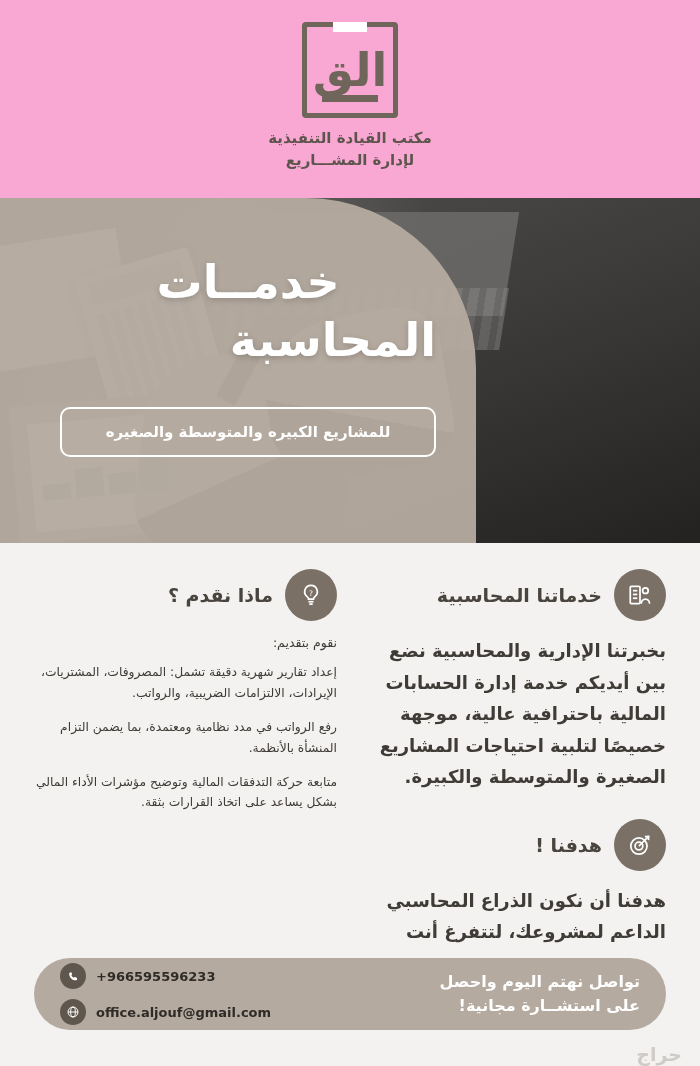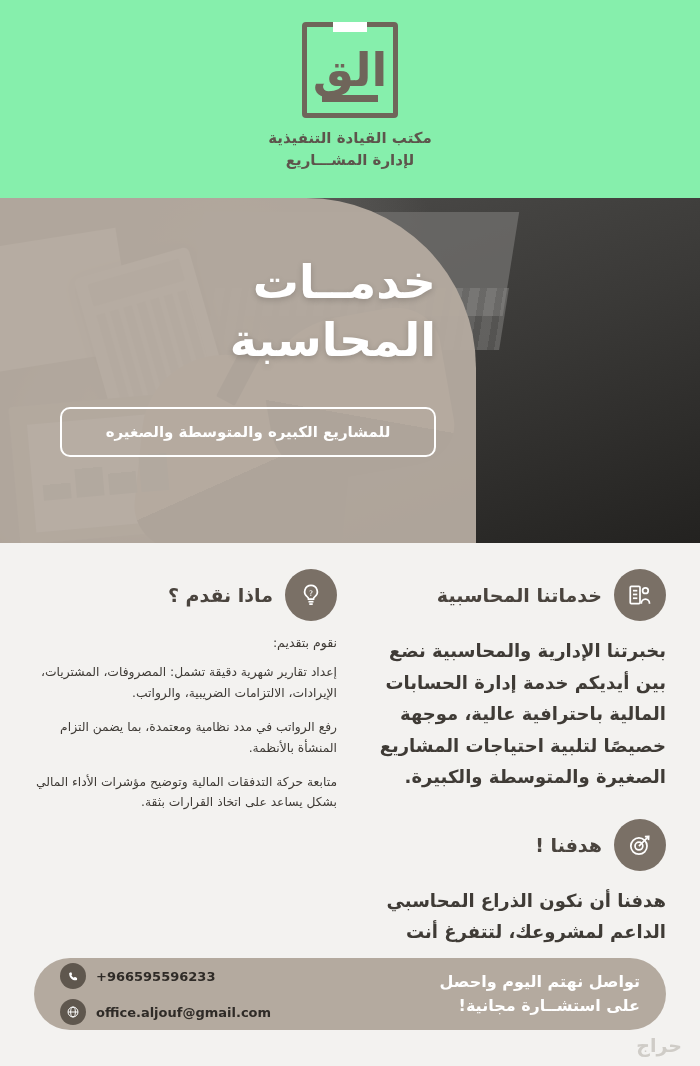--- a/index.html
+++ b/index.html
@@ -10,21 +10,21 @@
   }
   .page {
     position: relative;
     width: 700px; height: 1066px;
     background: #f3f2f0;
     overflow: hidden;
   }
 
   
   .header {
-    background: #86efac;
+    background: #f9a8d4;
     padding: 22px 0 16px 0;
     text-align: center;
     height: 198px;
   }
   .logo-mark {
     width: 96px; height: 96px;
     margin: 0 auto 10px auto;
     position: relative;
   }
   .logo-frame {
@@ -188,21 +188,21 @@
   }
   .hero-title {
     color: #ffffff;
     font-size: 46px;
     font-weight: bold;
     line-height: 1.25;
     width: 100%;
     text-align: right;
     text-shadow: 0 2px 6px rgba(0,0,0,.18);
   }
-  .hero-title .t1 { letter-spacing: 5px; display: block; }
+  .hero-title .t1 { letter-spacing: 5px; display: block; text-align: center; }
   .hero-badge {
     margin-top: 38px;
     width: 100%;
     border: 2px solid #ffffff;
     border-radius: 10px;
     padding: 14px 18px;
     color: #ffffff;
     font-size: 15px;
     font-weight: bold;
     text-align: center;
@@ -297,21 +297,21 @@
   }
   .mini-circle {
     width: 26px; height: 26px; border-radius: 50%;
     background: #5f574e;
     display: flex; align-items: center; justify-content: center;
     color: #ffffff;
     flex: 0 0 auto;
   }
   .watermark {
     position: absolute;
-    right: 18px; bottom: 10px;
+    right: 18px; bottom: 1px;
     color: #cfccc7;
     font-size: 19px;
     font-weight: bold;
     letter-spacing: 1px;
   }
 </style>
 </head>
 <body>
 
 <div class="page">

